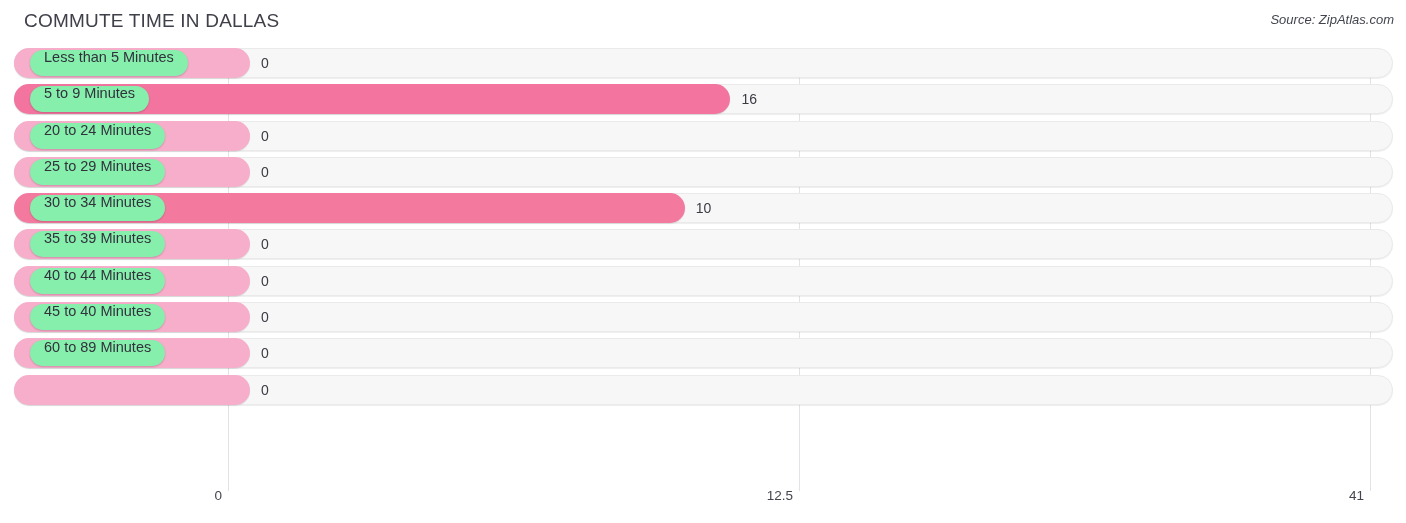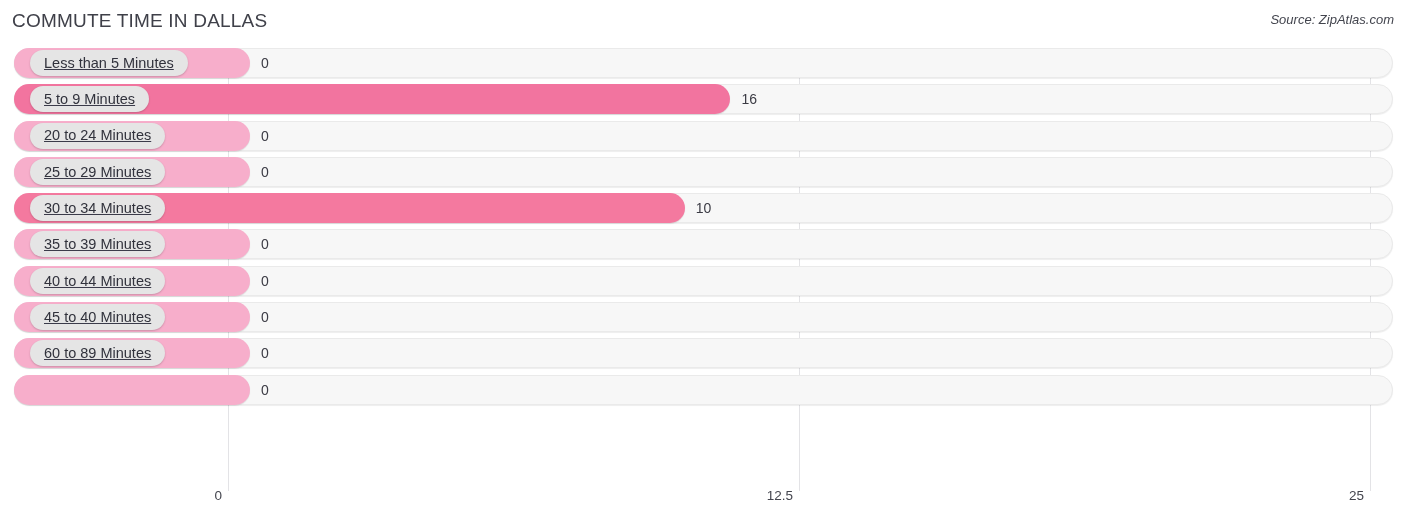--- a/index.html
+++ b/index.html
@@ -19,21 +19,21 @@
   .chart-root {
     position: relative;
     width: 1406px;
     height: 523px;
     box-sizing: border-box;
   }
 
   
   .chart-title {
     position: absolute;
-    left: 12px;
+    left: 24px;
     top: 10px;
     font-size: 19px;
     letter-spacing: 0.2px;
     color: #3f4049;
     font-weight: 400;
     white-space: nowrap;
   }
   .chart-source {
     position: absolute;
     right: 12px;
@@ -103,28 +103,27 @@
     box-shadow: 0 1px 1px rgba(0,0,0,0.10);
   }
 
   
   .label-pill {
     position: absolute;
     left: 30px;
     top: 2px;
     height: 26px;
     border-radius: 14px;
-    background: #e5e5e5;
+    background: #86efac;
     box-shadow: 0 1px 2px rgba(0,0,0,0.18);
     display: flex;
-    align-items: center;
+    align-items: flex-start;
     padding: 0 14px;
     box-sizing: border-box;
     white-space: nowrap;
-    text-decoration: underline;
   }
   .label-pill span {
     font-size: 14.5px;
     color: #31323c;
     line-height: 1;
   }
 
   
   .value-out {
     position: absolute;
@@ -255,16 +254,16 @@
           <div class="track"></div>
           <div class="bar" style="width: 236px; background: rgb(247, 174, 203);"></div>
           <div class="value-out" style="left: 261px;">0</div>
         </div>
       </div>
   </div>
 
   <div class="axis">
       <div class="axis-tick" style="left: 222px;">0</div>
       <div class="axis-tick" style="left: 793px;">12.5</div>
-      <div class="axis-tick" style="left: 1364px;">25</div>
+      <div class="axis-tick" style="left: 1364px;">41</div>
     </div>
 
 </div>
 
 </body></html>

